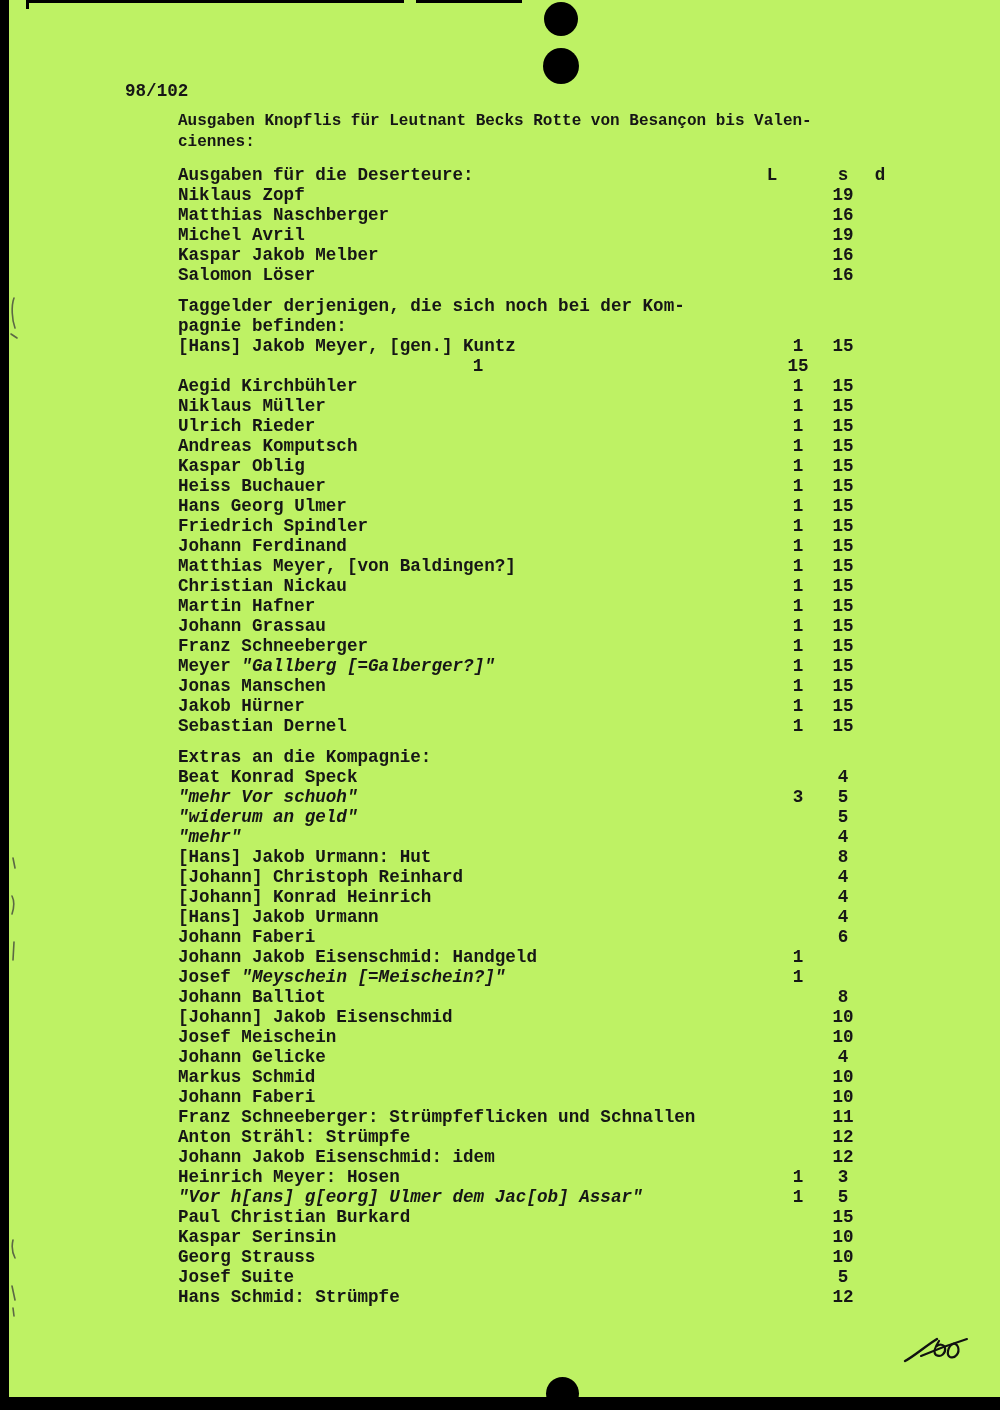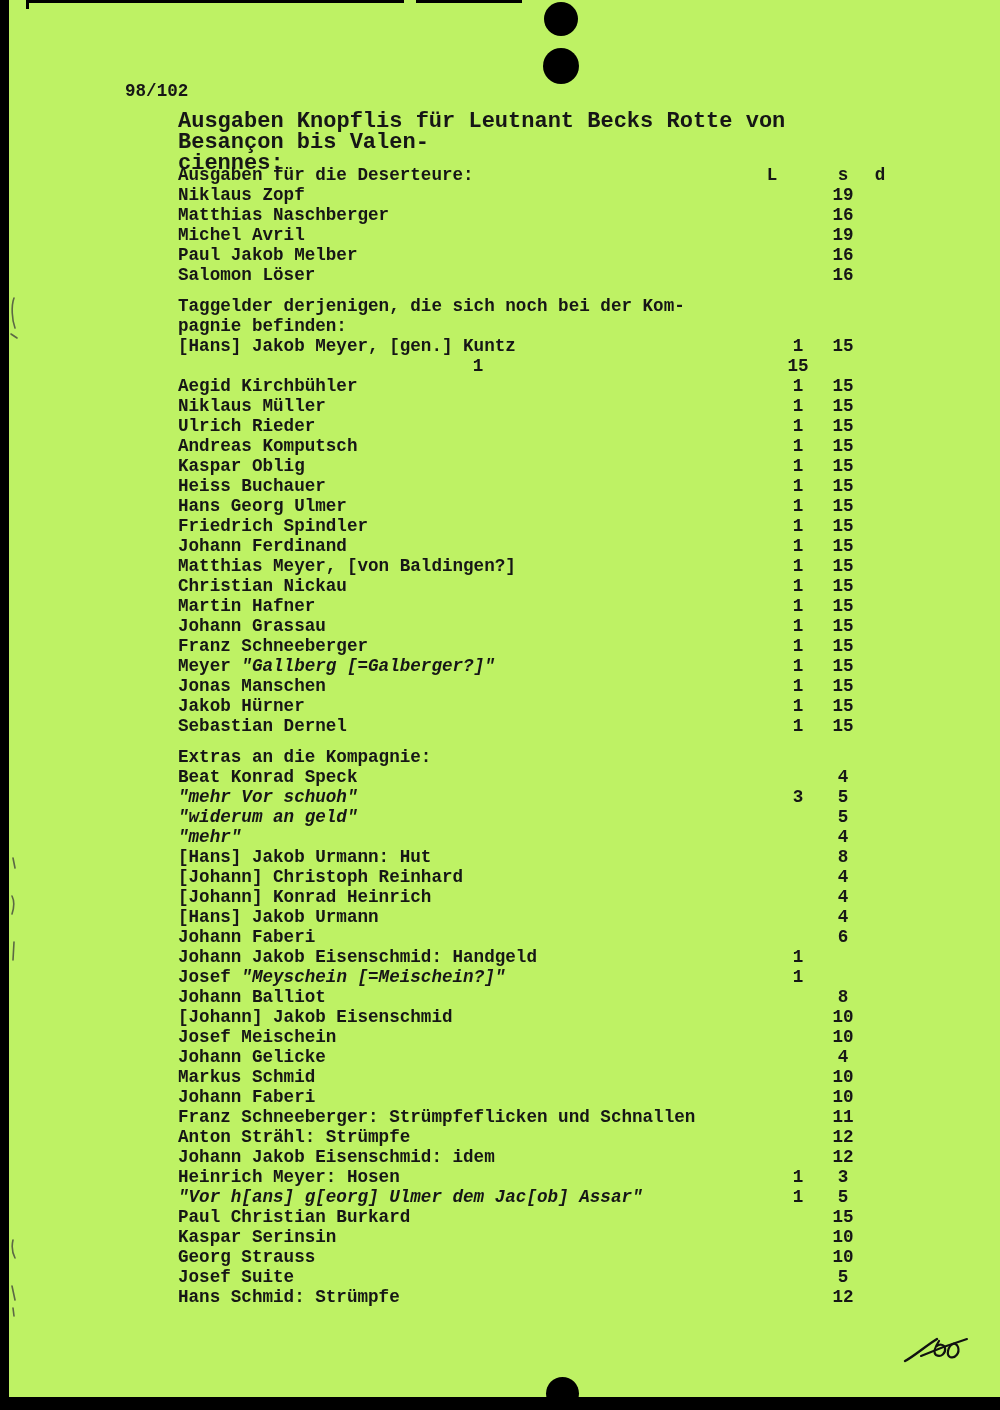--- a/index.html
+++ b/index.html
@@ -17,21 +17,21 @@
   .edge-bottom {position:absolute; left:0; bottom:0; width:1000px; height:13px; background:#000;}
   .edge-top-a  {position:absolute; left:26px; top:0; width:378px; height:3px; background:#000;}
   .edge-top-b  {position:absolute; left:416px; top:0; width:106px; height:3px; background:#000;}
   .edge-top-c  {position:absolute; left:26px; top:0; width:3px; height:9px; background:#000;}
   .punch-hole  {position:absolute; border-radius:50%; background:#000;}
   .hole-1 {left:544px; top:2px;    width:34px; height:34px;}
   .hole-2 {left:543px; top:48px;   width:36px; height:36px;}
   .hole-3 {left:546px; top:1377px; width:33px; height:33px;}
   
   .page-number {position:absolute; left:125px; top:81px; font-size:17.6px; line-height:20px;}
-  .doc-title   {position:absolute; left:178px; top:111px; width:714px; font-size:22px; line-height:21px;}
+  .doc-title   {position:absolute; left:178px; top:111px; width:714px; font-size:16px; line-height:21px;}
   .ledger      {position:absolute; left:178px; top:165px; width:714px; font-size:17.6px;}
   .ledger-section {margin-top:11px;}
   .ledger-section:first-child {margin-top:0;}
   .row  {display:grid; grid-template-columns:1fr 40px 50px 24px; line-height:20px;}
   .cell.num {text-align:center;}
   .cell.num.ch-l {transform:translateX(-26px);}
   .it {font-style:italic;}
   
   .margin-mark {position:absolute; left:9px; opacity:.75;}
   
@@ -79,21 +79,21 @@
           <div class="cell num">16</div>
           <div class="cell num"></div>
         </div>
         <div class="row entry-row">
           <div class="cell name">Michel Avril</div>
           <div class="cell num"></div>
           <div class="cell num">19</div>
           <div class="cell num"></div>
         </div>
         <div class="row entry-row">
-          <div class="cell name">Paul Jakob Melber</div>
+          <div class="cell name">Kaspar Jakob Melber</div>
           <div class="cell num"></div>
           <div class="cell num">16</div>
           <div class="cell num"></div>
         </div>
         <div class="row entry-row">
           <div class="cell name">Salomon Löser</div>
           <div class="cell num"></div>
           <div class="cell num">16</div>
           <div class="cell num"></div>
         </div>

